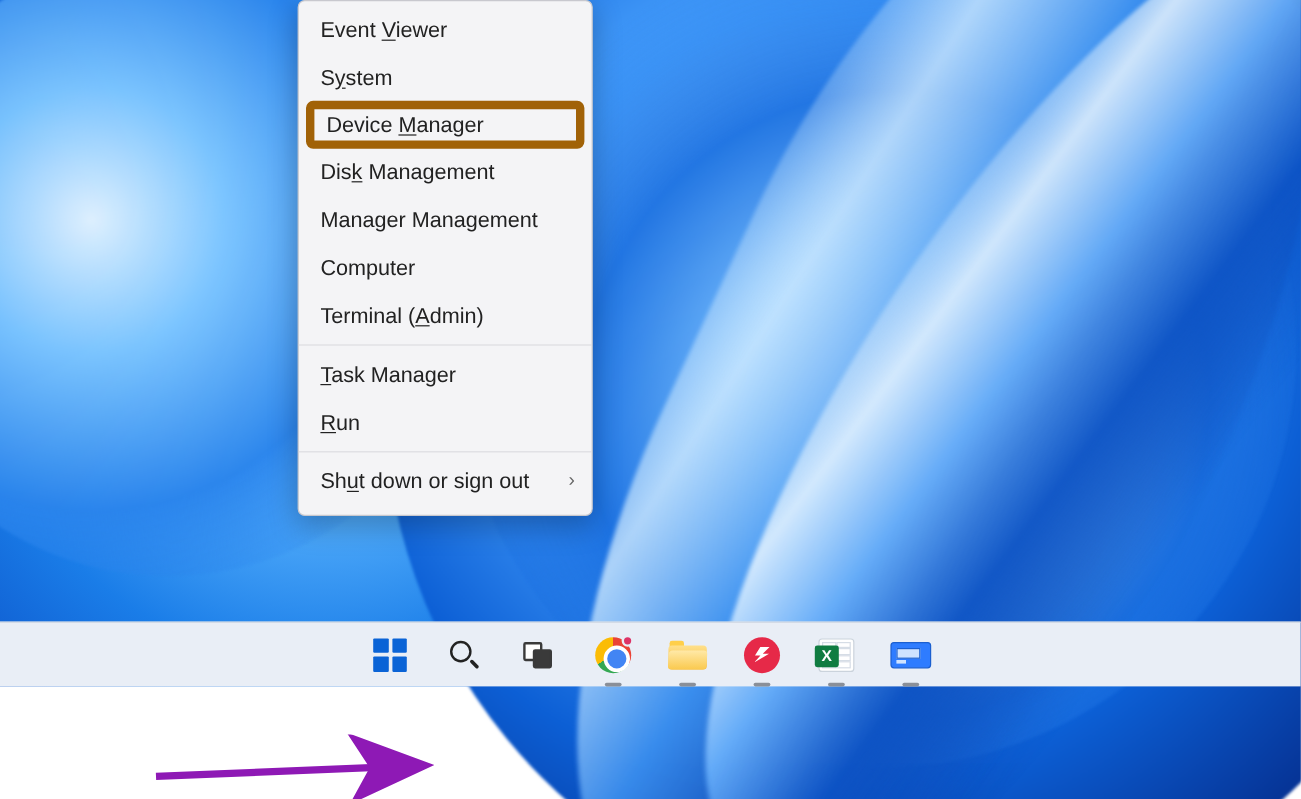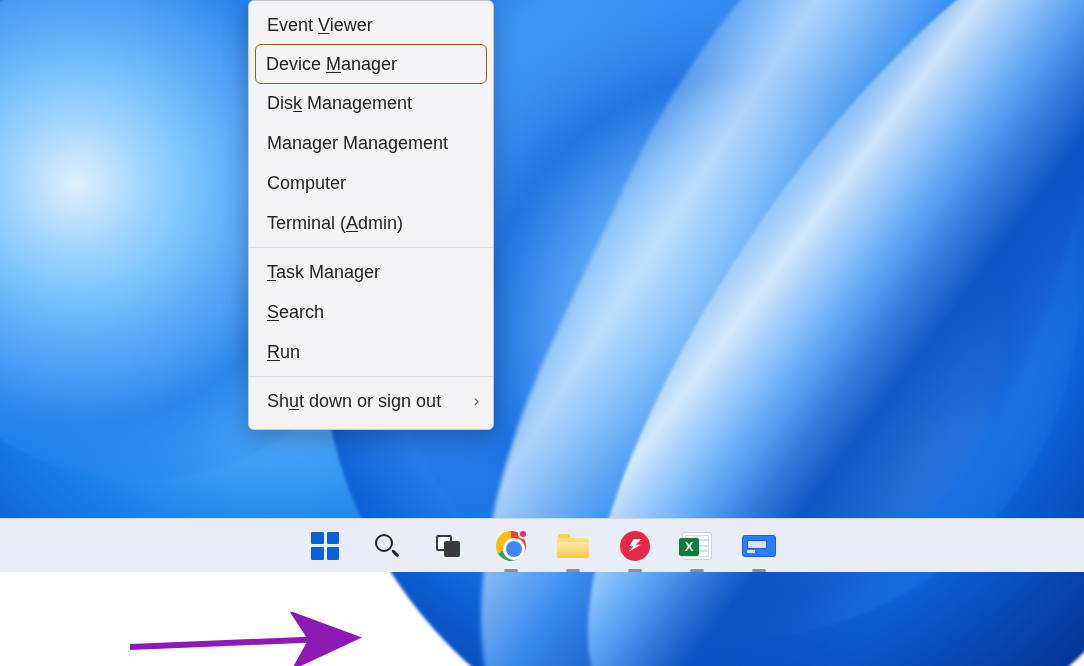--- a/index.html
+++ b/index.html
@@ -50,21 +50,21 @@
     cursor: default;
     position: relative;
   }
   .sep { height: 1px; background: #dcdce0; margin: 4px 0; }
   .chev {
     position:absolute; right:14px; top:50%; transform:translateY(-50%);
     font-size: 16px; color:#666;
   }
   .ul { text-decoration: underline; text-underline-offset: 2px; }
   .highlight {
-    border: 1px solid #a16207;
+    border: 7px solid #a16207;
     border-radius: 6px;
     margin: -1px 6px;
     padding: 0 10px;
   }
 
   
   .arrow {
     position:absolute; left: 120px; top: 612px; z-index:40; pointer-events:none;
   }
 
@@ -129,41 +129,41 @@
   <div class="swirl s1"></div>
   <div class="swirl s2"></div>
   <div class="swirl s3"></div>
   <div class="s4"></div>
   <div class="s5"></div>
 
   <div class="ctx" id="ctx">
       <div class="mi">
         <span>Event <span class="ul">V</span>iewer</span>
       </div>
+      <div class="mi">
+        <span>S<span class="ul">y</span>stem</span>
+      </div>
       <div class="mi highlight">
         <span>Device <span class="ul">M</span>anager</span>
       </div>
       <div class="mi">
         <span>Dis<span class="ul">k</span> Management</span>
       </div>
       <div class="mi">
         <span>Manager Management</span>
       </div>
       <div class="mi">
         <span>Computer</span>
       </div>
       <div class="mi">
         <span>Terminal (<span class="ul">A</span>dmin)</span>
       </div>
       <div class="sep"></div>
       <div class="mi">
         <span><span class="ul">T</span>ask Manager</span>
-      </div>
-      <div class="mi">
-        <span><span class="ul">S</span>earch</span>
       </div>
       <div class="mi">
         <span><span class="ul">R</span>un</span>
       </div>
       <div class="sep"></div>
       <div class="mi">
         <span>Sh<span class="ul">u</span>t down or sign out</span>
         <span class="chev">›</span>
       </div>
     </div>

